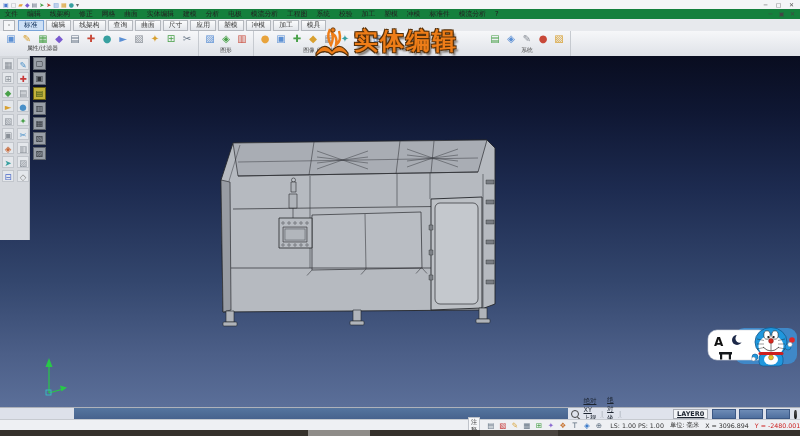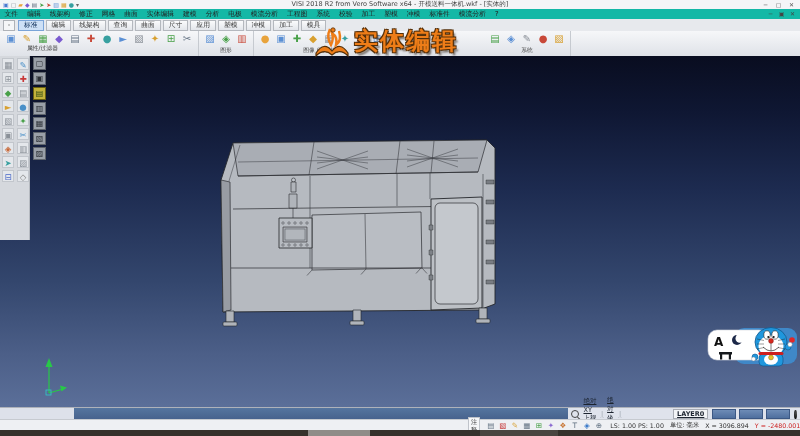--- a/index.html
+++ b/index.html
@@ -8,21 +8,21 @@
        -webkit-font-smoothing:antialiased;}
   
   .titlebar{position:absolute;left:0;top:0;width:800px;height:9px;background:#f4f5f7;
             border-bottom:1px solid #dcdfe3;display:flex;align-items:center;font-size:6.5px;color:#555;}
   .qicons{display:flex;gap:2px;padding-left:3px;align-items:center;}
   .qicon{font-size:6px;line-height:8px;cursor:default;}
   .title-text{position:absolute;left:0;right:0;text-align:center;font-size:6.5px;color:#444;}
   .win-controls{position:absolute;right:2px;top:0;display:flex;}
   .win-btn{width:13px;text-align:center;font-size:6px;color:#555;line-height:9px;}
   
-  .menubar{position:absolute;left:0;top:9px;width:800px;height:10px;background:#14b8a6;
+  .menubar{position:absolute;left:0;top:9px;width:800px;height:10px;background:#15803d;
            border-bottom:1px solid #0f766e;display:flex;align-items:flex-start;font-size:6.8px;color:#222;}
   .menu-item{padding:0 4.5px;line-height:10px;}
   .mdi-controls{position:absolute;right:2px;top:9px;display:flex;height:10px;}
   .mdi-btn{width:11px;text-align:center;font-size:6px;color:#444;line-height:10px;}
   
   .tabrow{position:absolute;left:0;top:19px;width:800px;height:12px;background:#e7e9ed;
           border-bottom:1px solid #c9ccd2;display:flex;align-items:center;font-size:6.8px;}
   .collapse-btn{width:10px;height:9px;border:1px solid #aeb2b8;background:#f5f6f8;margin:0 3px;
                 text-align:center;line-height:8px;font-size:7px;color:#333;}
   .tab{border:1px solid #b4b8be;background:linear-gradient(#fafbfc,#e3e6eb);color:#333;
@@ -89,21 +89,20 @@
       <span class="qicon" style="color: rgb(232, 163, 60);">▰</span>
       <span class="qicon" style="color: rgb(122, 90, 208);">◆</span>
       <span class="qicon" style="color: rgb(106, 120, 136);">▤</span>
       <span class="qicon" style="color: rgb(72, 160, 72);">➤</span>
       <span class="qicon" style="color: rgb(200, 72, 56);">➤</span>
       <span class="qicon" style="color: rgb(90, 143, 212);">▥</span>
       <span class="qicon" style="color: rgb(216, 160, 48);">▦</span>
       <span class="qicon" style="color: rgb(56, 160, 160);">●</span>
       <span class="qicon" style="color: rgb(102, 102, 102);">▾</span>
     </div>
-  <div class="title-text">VISI 2018 R2 from Vero Software x64 - 开模送料一体机.wkf - [实体的]</div>
   <div class="win-controls" id="win-controls">
       <span class="win-btn">─</span>
       <span class="win-btn">▢</span>
       <span class="win-btn">✕</span>
     </div>
 </div>
 
 <div class="menubar" id="menubar">
     <span class="menu-item">文件</span>
     <span class="menu-item">编辑</span>

